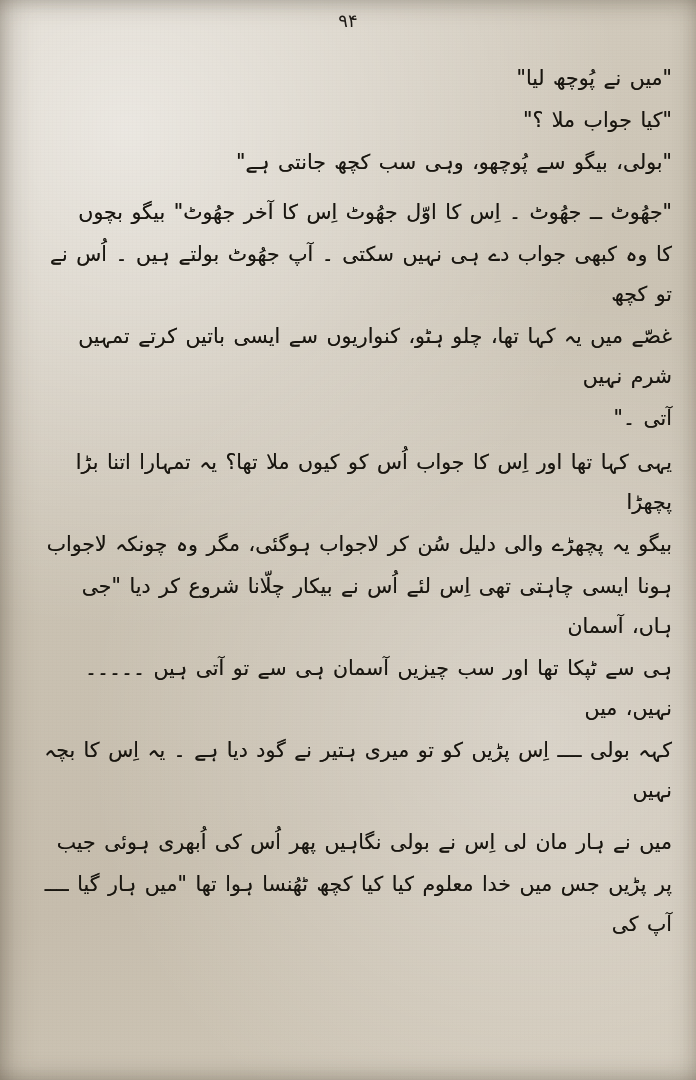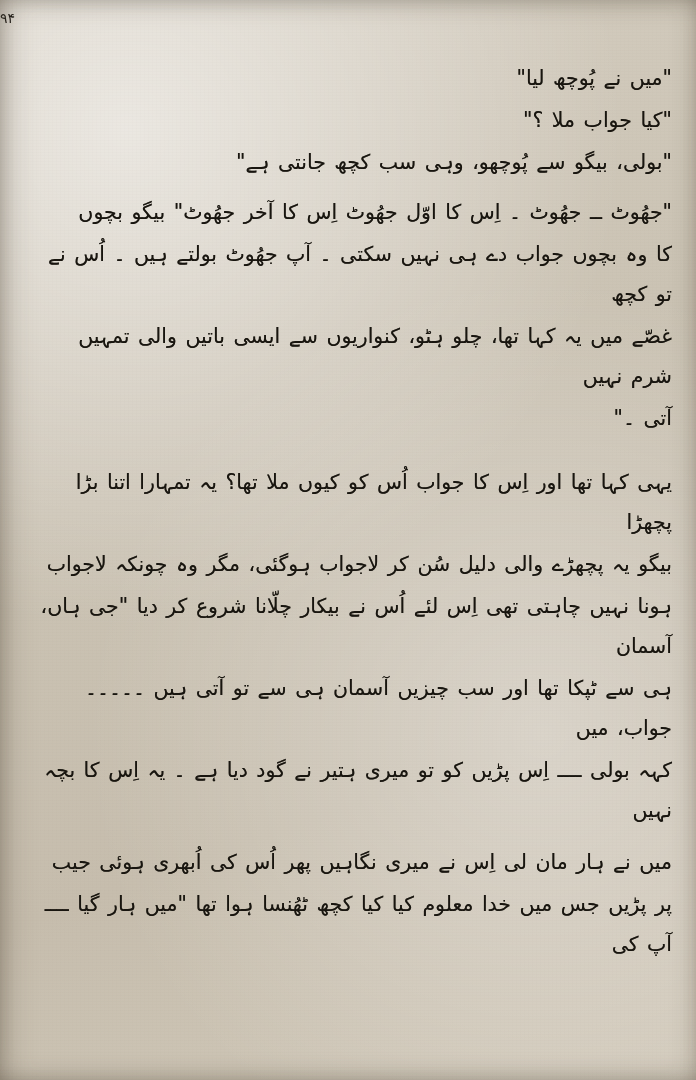--- a/index.html
+++ b/index.html
@@ -39,23 +39,23 @@
     box-shadow: inset 18px 0 34px -20px rgba(80,70,55,0.55),
                 inset -14px 0 30px -20px rgba(80,70,55,0.45),
                 inset 0 16px 30px -20px rgba(80,70,55,0.4),
                 inset 0 -16px 30px -20px rgba(80,70,55,0.4);
   }
   .page-number {
     position: absolute;
     top: 10px;
     left: 0;
     right: 0;
-    text-align: left;
+    text-align: center;
     font-family: Liberation Serif, serif;
-    font-size: 14px;
+    font-size: 18px;
     color: #1d1a16;
     letter-spacing: 1px;
   }
   .text-body {
     position: absolute;
     top: 58px;
     left: 36px;
     right: 24px;
     bottom: 26px;
     direction: rtl;
@@ -69,21 +69,21 @@
     margin: 0 0 2px 0;
     color: #18150f;
     text-shadow: 0 0 0.6px rgba(20,16,10,0.55);
     word-spacing: 2px;
   }
   .p-dialog-1 { margin-right: 0; text-align: right; padding-left: 0; }
   .line-short-1 { padding-left: 190px; }
   .line-short-2 { padding-left: 198px; }
   .line-short-3 { padding-left: 78px; }
   .blk { margin-top: 10px; }
-  .blk-2 { margin-top: 24px; }
+  .blk-2 { margin-top: 4px; }
   .blk-3 { }
   .blk-4 { margin-top: 12px; }
 </style>
 </head>
 <body>
 
 <div class="page">
   <div class="grain"></div>
 
   <div class="page-number">۹۴</div>
@@ -91,38 +91,38 @@
   <div class="text-body">
 
     <p class="para p-dialog-1 line-short-1">"میں نے پُوچھ لیا"</p>
 
     <p class="para p-dialog-1 line-short-2">"کیا جواب ملا ؟"</p>
 
     <p class="para p-dialog-1 line-short-3">"بولی، بیگو سے پُوچھو، وہی سب کچھ جانتی ہے"</p>
 
     <div class="blk">
       <p class="para">"جھُوٹ ــ جھُوٹ ۔ اِس کا اوّل جھُوٹ اِس کا آخر جھُوٹ" بیگو بچوں</p>
-      <p class="para">کا وہ بچوں جواب دے ہی نہیں سکتی ۔ آپ جھُوٹ بولتے ہیں ۔ اُس نے تو کچھ</p>
-      <p class="para">غصّے میں یہ کہا تھا، چلو ہٹو، کنواریوں سے ایسی باتیں والی تمہیں شرم نہیں</p>
+      <p class="para">کا وہ کبھی جواب دے ہی نہیں سکتی ۔ آپ جھُوٹ بولتے ہیں ۔ اُس نے تو کچھ</p>
+      <p class="para">غصّے میں یہ کہا تھا، چلو ہٹو، کنواریوں سے ایسی باتیں کرتے تمہیں شرم نہیں</p>
       <p class="para">آتی ۔"</p>
     </div>
 
     <div class="blk-2">
       <p class="para">یہی کہا تھا اور اِس کا جواب اُس کو کیوں ملا تھا؟ یہ تمہارا اتنا بڑا پچھڑا</p>
     </div>
 
     <div class="blk-3">
       <p class="para">بیگو یہ پچھڑے والی دلیل سُن کر لاجواب ہوگئی، مگر وہ چونکہ لاجواب</p>
-      <p class="para">ہونا نہیں چاہتی تھی اِس لئے اُس نے بیکار چلّانا شروع کر دیا "جی ہاں، آسمان</p>
-      <p class="para">ہی سے ٹپکا تھا اور سب چیزیں آسمان ہی سے تو آتی ہیں ۔۔۔۔۔ جواب، میں</p>
+      <p class="para">ہونا ایسی چاہتی تھی اِس لئے اُس نے بیکار چلّانا شروع کر دیا "جی ہاں، آسمان</p>
+      <p class="para">ہی سے ٹپکا تھا اور سب چیزیں آسمان ہی سے تو آتی ہیں ۔۔۔۔۔ نہیں، میں</p>
       <p class="para">کہہ بولی ــــ اِس پڑیں کو تو میری ہتیر نے گود دیا ہے ۔ یہ اِس کا بچہ نہیں</p>
     </div>
 
     <div class="blk-4">
-      <p class="para">میں نے ہار مان لی اِس نے میری نگاہیں پھر اُس کی اُبھری ہوئی جیب</p>
+      <p class="para">میں نے ہار مان لی اِس نے بولی نگاہیں پھر اُس کی اُبھری ہوئی جیب</p>
       <p class="para">پر پڑیں جس میں خدا معلوم کیا کیا کچھ ٹھُنسا ہوا تھا "میں ہار گیا ــــ آپ کی</p>
 
     </div>
 
   </div>
 
   <div class="edge-shade"></div>
 </div>
 
 </body></html>

